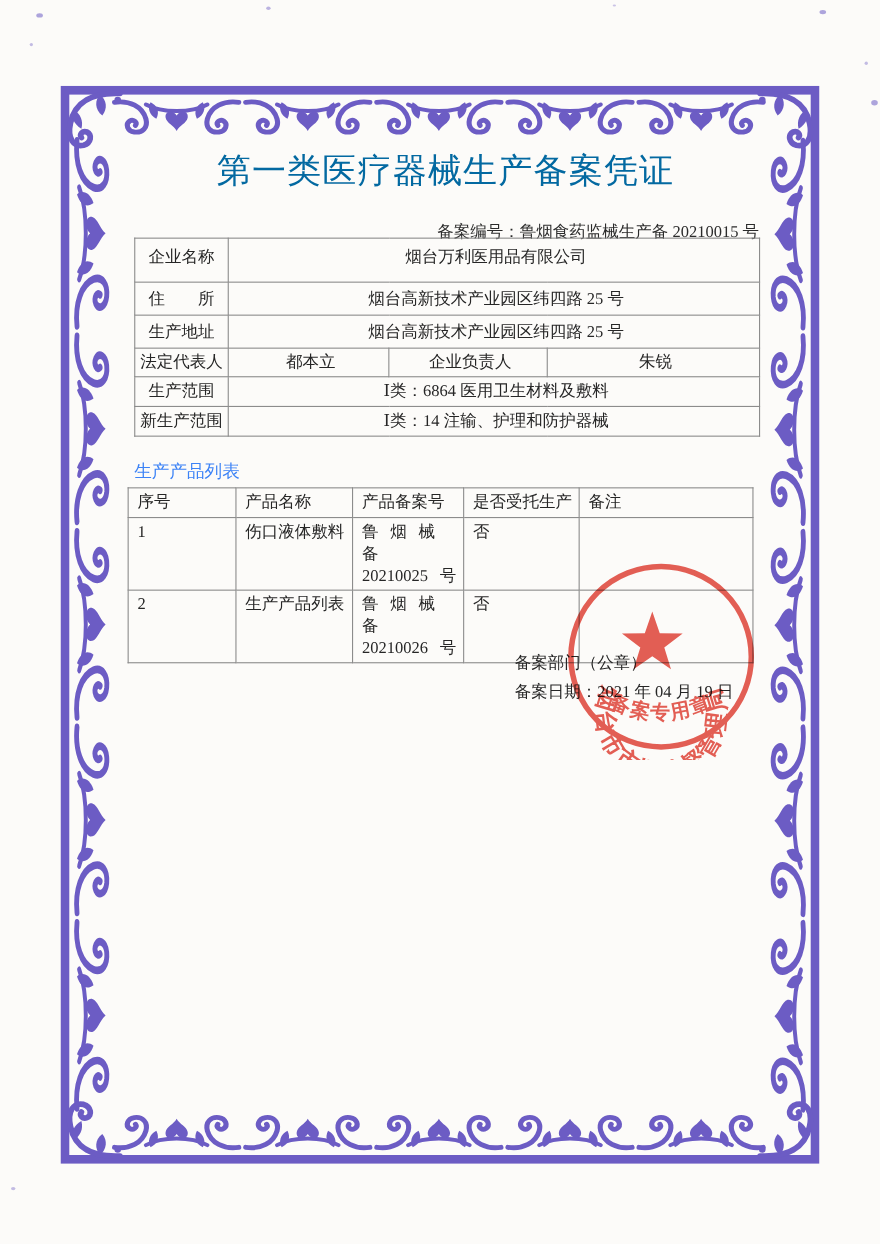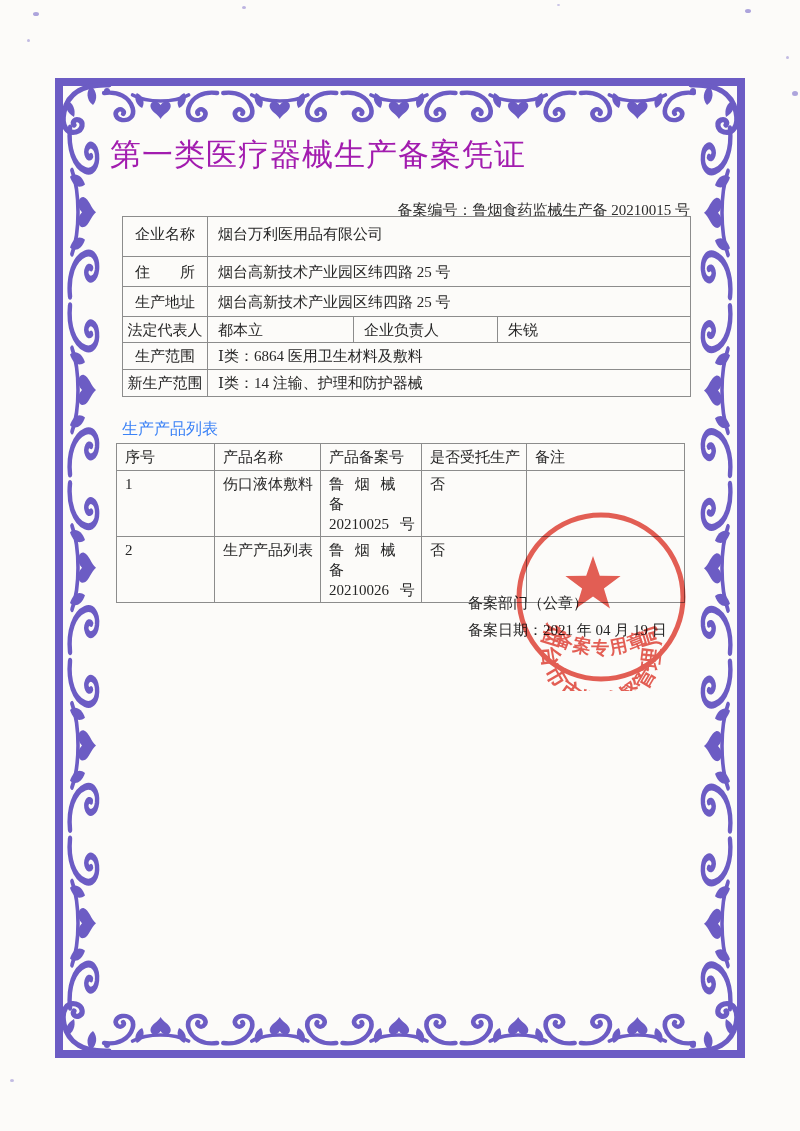--- a/index.html
+++ b/index.html
@@ -12,35 +12,35 @@
     color:#262626;
   }
   
   .frame-svg{position:absolute;left:55px;top:78px;}
   
   .speck{position:absolute;background:#6c5cc4;border-radius:50%;}
   
   .cert-title{
     position:absolute;left:110px;top:137px;width:590px;
     font-size:31px;line-height:36px;letter-spacing:1px;
-    text-align:left;color:#a21caf;font-weight:400;
+    text-align:center;color:#0369a1;font-weight:400;
     white-space:nowrap;
   }
   .reg-line{
     position:absolute;left:370px;top:201px;width:320px;
     font-size:15px;font-weight:400;text-align:right;color:#2b2b2b;
     white-space:nowrap;
   }
   
   table{border-collapse:collapse;table-layout:fixed;}
   td{border:1px solid #8c8c8c;font-size:15px;line-height:20px;
      color:#262626;overflow:hidden;}
   .info-table{position:absolute;left:122px;top:216px;width:568px;}
   .info-table td.lbl{text-align:center;padding:0 2px;}
-  .info-table td.val{text-align:left;padding:0 6px 0 10px;}
+  .info-table td.val{text-align:center;padding:0 6px 0 10px;}
   .info-table tr.tall td{vertical-align:top;padding-top:7px;height:32px;}
   .info-table tr.h31 td{height:29px;}
   .info-table tr.h27 td{height:25px;}
   .info-table tr.h28 td{height:26px;}
   .list-heading{
     position:absolute;left:122px;top:419px;width:568px;
     text-align:left;font-size:16px;color:#3b82f6;
   }
   .prod-table{position:absolute;left:116px;top:443px;width:568px;}
   .prod-table td{vertical-align:top;padding:3px 6px 2px 8px;white-space:pre-line;}

